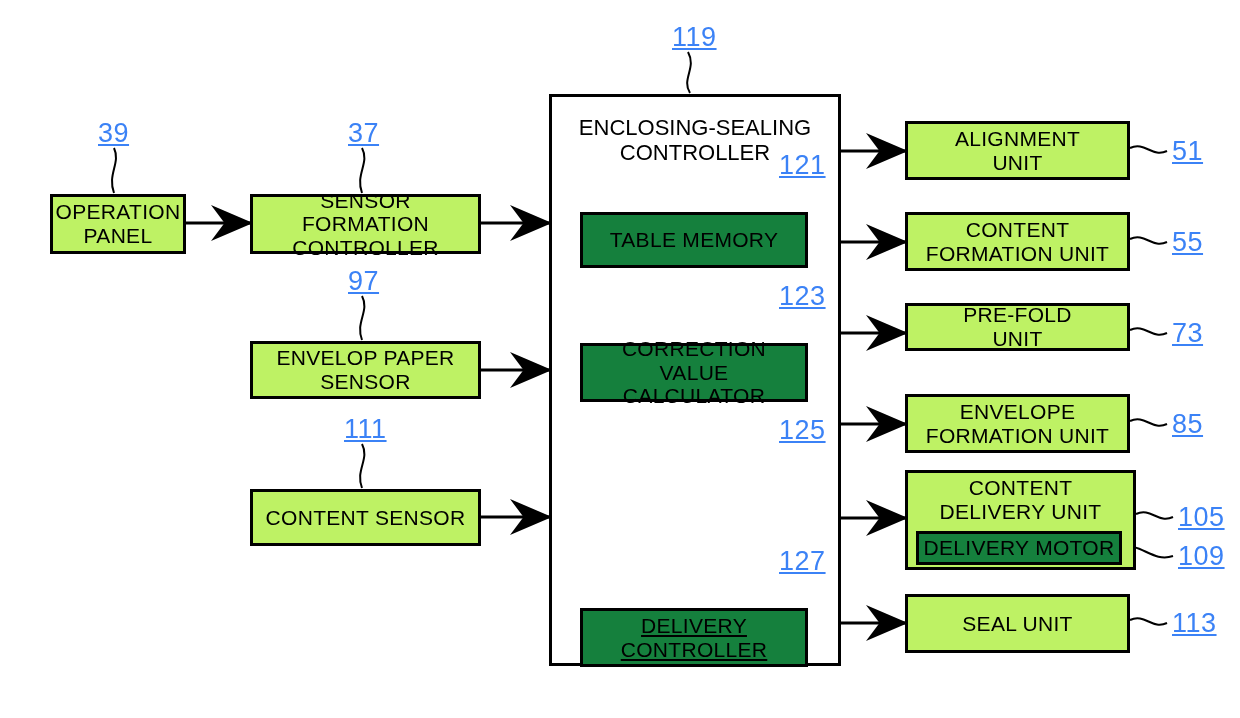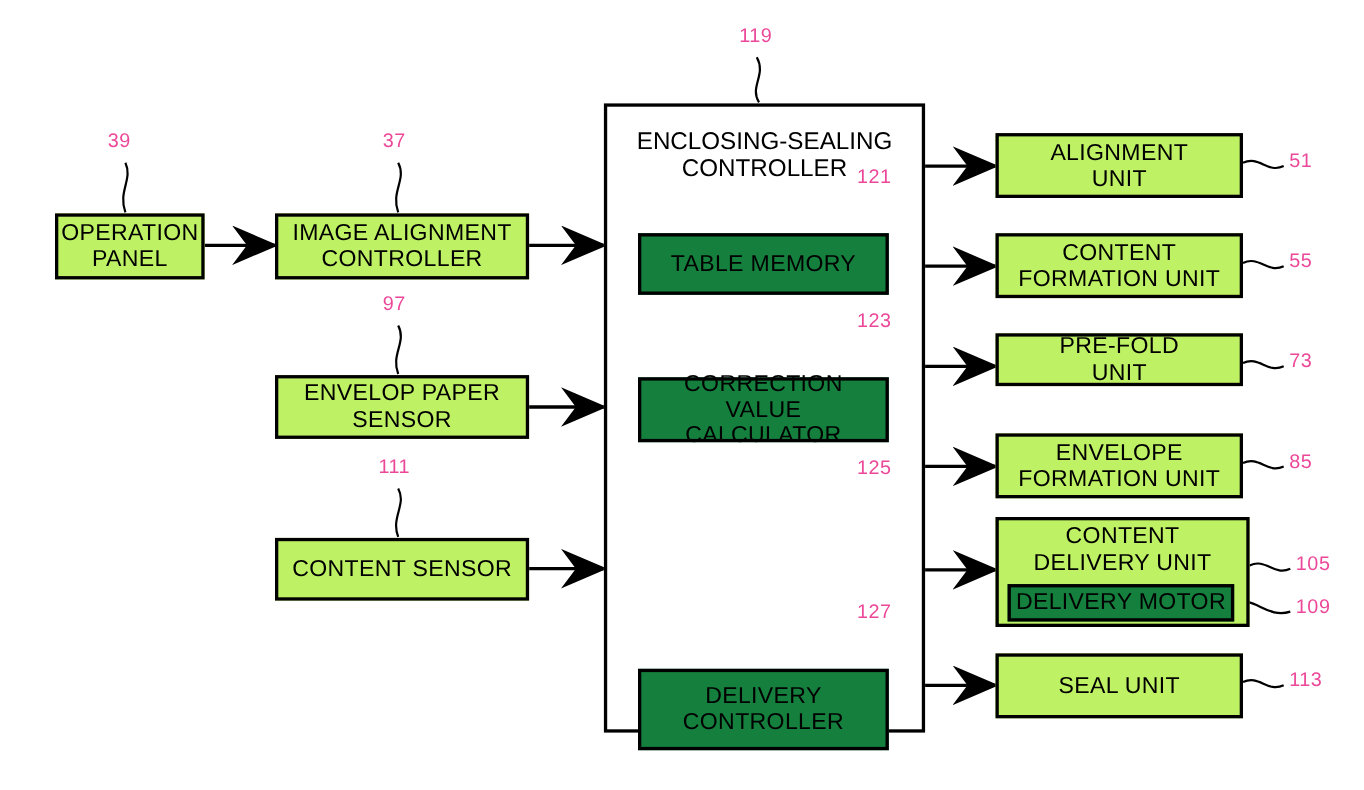--- a/index.html
+++ b/index.html
@@ -67,25 +67,26 @@
   .ctrl-title {
     position: absolute;
     text-align: center;
     color: #000;
     line-height: 1.14;
     white-space: pre-line;
     z-index: 3;
   }
   .refnum {
     position: absolute;
-    color: #ec4899;
-    font-size: 18px;
+    color: #3b82f6;
+    font-size: 27px;
     letter-spacing: 0.5px;
     z-index: 4;
     white-space: nowrap;
+    text-decoration: underline;
   }
   .t22 { font-size: 21px; }
   .t23 { font-size: 22px; }
 </style>
 </head>
 <body>
 
 <div id="figure">
 
   <svg id="wires" viewBox="0 0 1240 718" width="1240" height="718" xmlns="http://www.w3.org/2000/svg">
@@ -142,21 +143,21 @@
     <path d="M1130,620 C1145,613 1152,630 1167,623" stroke="#000" stroke-width="2" fill="none"></path>
   </svg>
 
   <div class="box t22" style="left:50px; top:194px; width:136px; height:60px;">
     <span class="box-label">OPERATION
 PANEL</span>
   </div>
   <div class="refnum" style="left:98px; top:118px;">39</div>
 
   <div class="box t22" style="left:250px; top:194px; width:231px; height:60px;">
-    <span class="box-label">IMAGE  ALIGNMENT
+    <span class="box-label">SENSOR  FORMATION
 CONTROLLER</span>
   </div>
   <div class="refnum" style="left:348px; top:118px;">37</div>
 
   <div class="box t22" style="left:250px; top:341px; width:231px; height:58px;">
     <span class="box-label">ENVELOP  PAPER
 SENSOR</span>
   </div>
   <div class="refnum" style="left:348px; top:266px;">97</div>
 
@@ -178,21 +179,21 @@
   <div class="refnum" style="left:779px; top:150px;">121</div>
 
   <div class="inner-box t22" style="left:580px; top:343px; width:228px; height:59px;">
     <span class="box-label">CORRECTION  VALUE
 CALCULATOR</span>
   </div>
   <div class="refnum" style="left:779px; top:281px;">123</div>
 
   <div class="refnum" style="left:779px; top:415px;">125</div>
 
-  <div class="inner-box t22" style="left:580px; top:608px; width:228px; height:74px;">
+  <div class="inner-box t22" style="left:580px; top:608px; width:228px; height:59px;text-decoration:underline;">
     <span class="box-label">DELIVERY
 CONTROLLER</span>
   </div>
   <div class="refnum" style="left:779px; top:546px;">127</div>
 
   <div class="box t22" style="left:905px; top:121px; width:225px; height:59px;">
     <span class="box-label">ALIGNMENT
 UNIT</span>
   </div>
   <div class="refnum" style="left:1172px; top:136px;">51</div>

